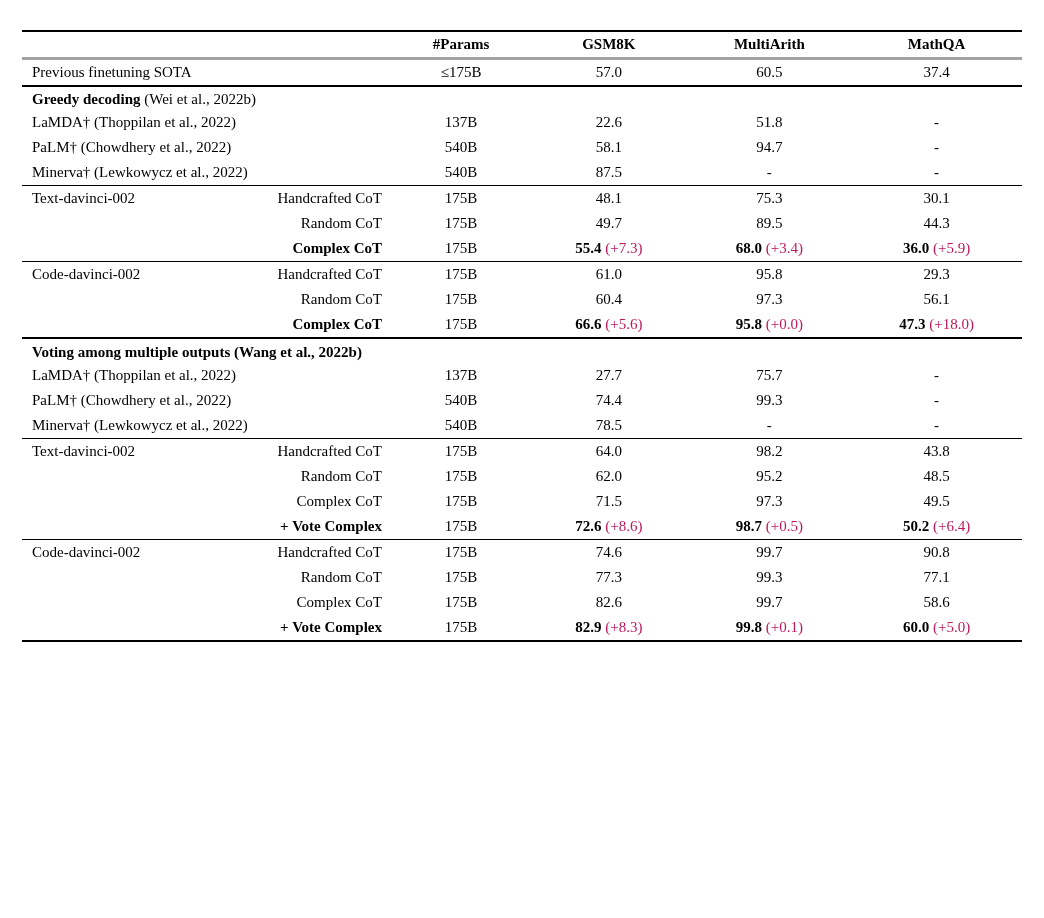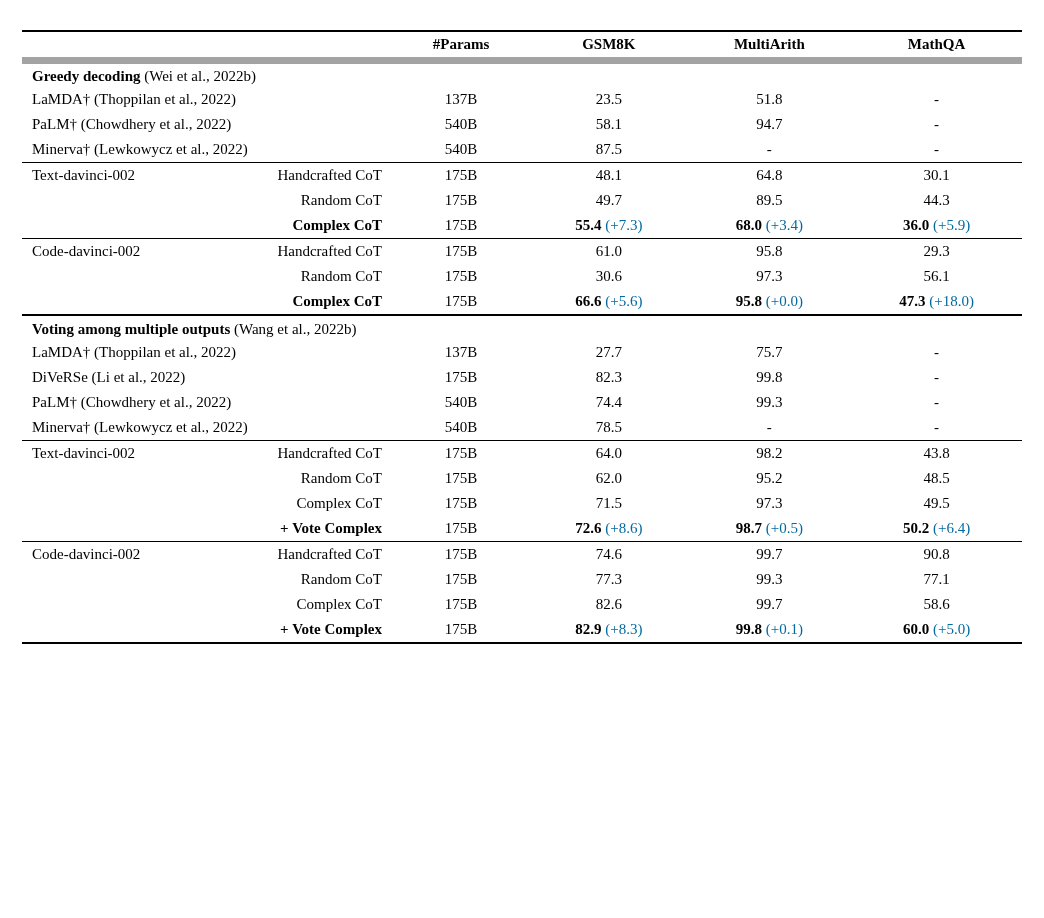--- a/index.html
+++ b/index.html
@@ -38,52 +38,59 @@
       text-align: right;
       padding-left: 8px;
     }
     .border-top-thick {
       border-top: 2px solid #000;
     }
     .border-top-thin {
       border-top: 1px solid #000;
     }
     .border-bottom-thin {
-      border-bottom: 7px solid #a3a3a3;
-    }
-    .blue { color: #0369a1; }
+      border-bottom: 3px solid #a3a3a3;
+    }
+    .blue { color: #be185d; }
   </style>
 </head>
 <body>
 
 <div class="table-wrapper">
   <table>
     <thead>
       <tr class="border-top-thick border-bottom-thin">
         <th style="text-align:left; width:200px;"></th>
         <th style="text-align:left; width:170px;"></th>
         <th>#Params</th>
         <th>GSM8K</th>
         <th>MultiArith</th>
         <th>MathQA</th>
       </tr>
     </thead>
     <tbody id="table-body">
+    <tr class="border-top-thin">
+      <td class="left-col" colspan="2">Previous finetuning SOTA</td>
+      <td>≤175B</td>
+      <td>57.0</td>
+      <td>60.5</td>
+      <td>37.4</td>
+    </tr>
         <tr>
           <td colspan="6" style="border-top: 2px solid #000; padding: 0; height:0;"></td>
         </tr>
         <tr>
       <td colspan="6" class="left-col" style="padding-bottom:2px;">
         <b>Greedy decoding</b><span style="font-weight:normal;"> (Wei et al., 2022b)</span>
       </td>
     </tr>
         <tr>
       <td class="left-col" colspan="2">LaMDA† (Thoppilan et al., 2022)</td>
       <td>137B</td>
-      <td>23.5</td>
+      <td>22.6</td>
       <td>51.8</td>
       <td>-</td>
     </tr>
         <tr>
       <td class="left-col" colspan="2">PaLM† (Chowdhery et al., 2022)</td>
       <td>540B</td>
       <td>58.1</td>
       <td>94.7</td>
       <td>-</td>
     </tr>
@@ -92,21 +99,21 @@
       <td>540B</td>
       <td>87.5</td>
       <td>-</td>
       <td>-</td>
     </tr>
         <tr class="border-top-thin">
       <td class="left-col" style="vertical-align:top;">Text-davinci-002</td>
       <td class="sub-col">Handcrafted CoT</td>
       <td>175B</td>
       <td>48.1</td>
-      <td>64.8</td>
+      <td>75.3</td>
       <td>30.1</td>
     </tr>
         <tr>
       <td class="left-col"></td>
       <td class="sub-col">Random CoT</td>
       <td>175B</td>
       <td>49.7</td>
       <td>89.5</td>
       <td>44.3</td>
     </tr>
@@ -123,52 +130,45 @@
       <td class="sub-col">Handcrafted CoT</td>
       <td>175B</td>
       <td>61.0</td>
       <td>95.8</td>
       <td>29.3</td>
     </tr>
         <tr>
       <td class="left-col"></td>
       <td class="sub-col">Random CoT</td>
       <td>175B</td>
-      <td>30.6</td>
+      <td>60.4</td>
       <td>97.3</td>
       <td>56.1</td>
     </tr>
         <tr>
       <td class="left-col"></td>
       <td class="sub-col"><b>Complex CoT</b></td>
       <td>175B</td>
       <td><b>66.6</b> <span class="blue">(+5.6)</span></td>
       <td><b>95.8</b> <span class="blue">(+0.0)</span></td>
       <td><b>47.3</b> <span class="blue">(+18.0)</span></td>
     </tr>
         <tr>
           <td colspan="6" style="border-top: 2px solid #000; padding: 0; height:0;"></td>
         </tr>
         <tr>
       <td colspan="6" class="left-col" style="padding-top:5px; padding-bottom:2px;">
-        <b>Voting among multiple outputs</b><span style="font-weight:normal;text-align:center;"> (Wang et al., 2022b)</span>
+        <b>Voting among multiple outputs</b><span style="font-weight:bold;text-align:center;"> (Wang et al., 2022b)</span>
       </td>
     </tr>
         <tr>
       <td class="left-col" colspan="2">LaMDA† (Thoppilan et al., 2022)</td>
       <td>137B</td>
       <td>27.7</td>
       <td>75.7</td>
-      <td>-</td>
-    </tr>
-        <tr>
-      <td class="left-col" colspan="2">DiVeRSe (Li et al., 2022)</td>
-      <td>175B</td>
-      <td>82.3</td>
-      <td>99.8</td>
       <td>-</td>
     </tr>
         <tr>
       <td class="left-col" colspan="2">PaLM† (Chowdhery et al., 2022)</td>
       <td>540B</td>
       <td>74.4</td>
       <td>99.3</td>
       <td>-</td>
     </tr>
         <tr>

